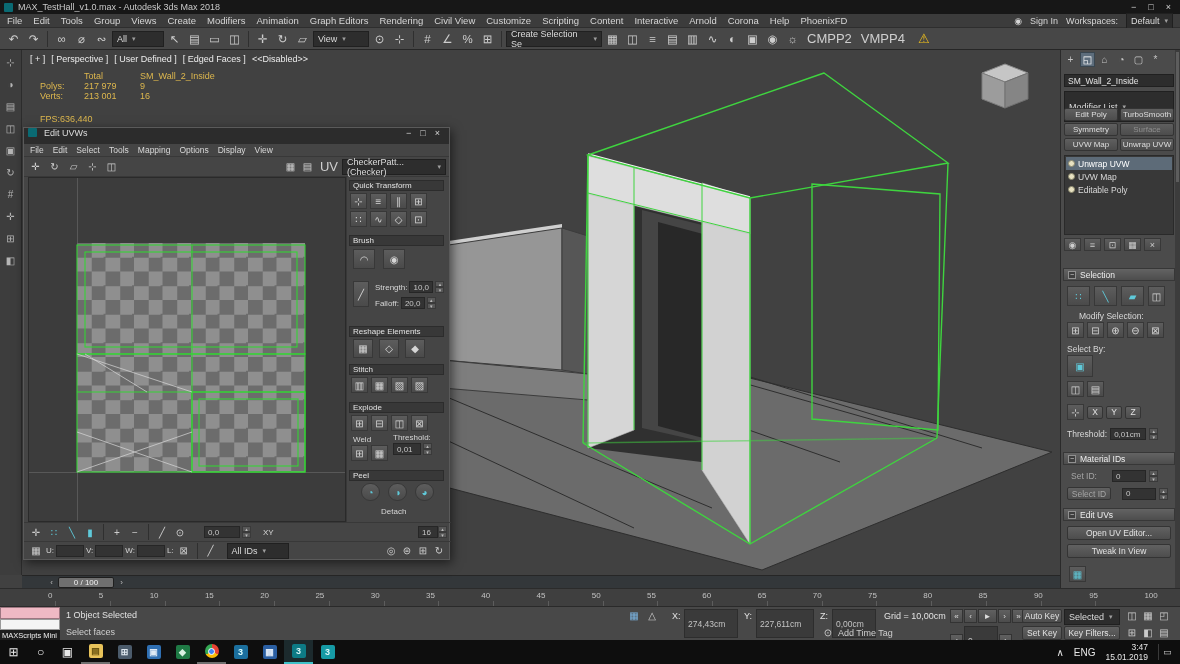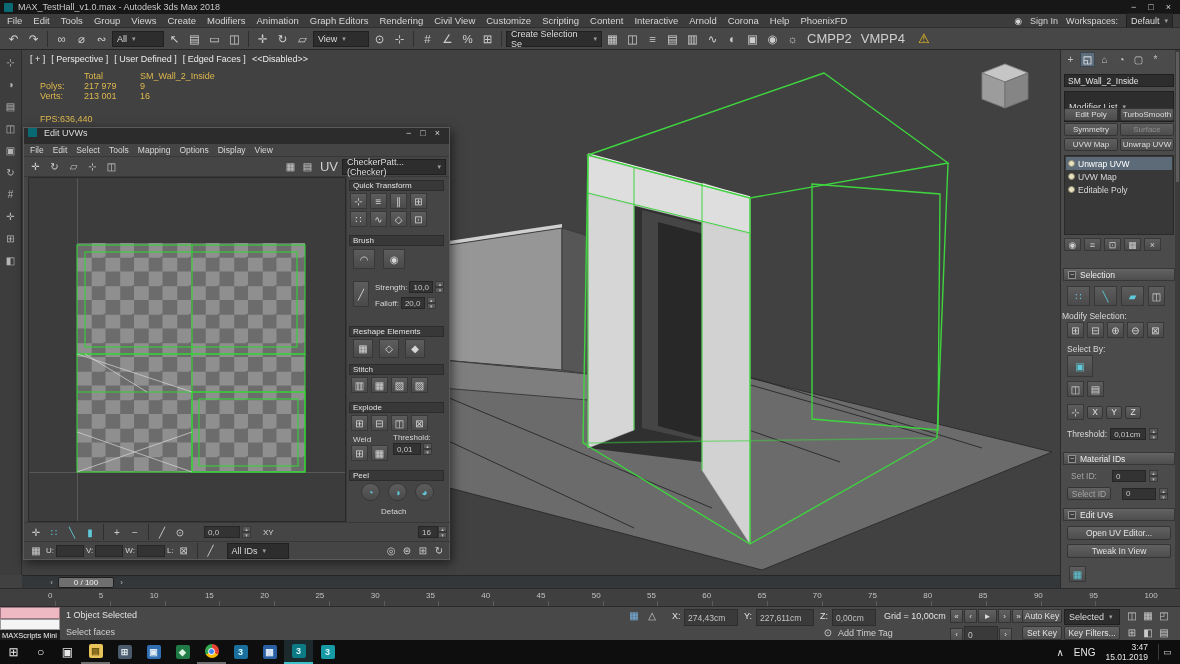--- a/index.html
+++ b/index.html
@@ -79,21 +79,21 @@
 .tl-slider{position:absolute;left:36px;top:1px;width:56px;height:11px;background:#6f6f6f;border:1px solid #1f1f1f;border-radius:2px;color:#f0f0f0;font-size:8px;display:flex;align-items:center;justify-content:center}
 .tl-arrow{position:absolute;top:1px;width:11px;height:11px;display:flex;align-items:center;justify-content:center;color:#bbb;font-size:8px}
 .ruler{position:absolute;left:0;top:588px;width:1180px;height:18px;background:#3f3f3f;border-top:1px solid #2b2b2b}
 .ruler-ticks{position:absolute;left:55px;top:12px;width:1095px;height:6px;background-image:repeating-linear-gradient(90deg,#5d5d5d 0 1px,transparent 1px 54.75px)}
 .ruler-nums{position:absolute;left:48px;top:2px;width:1110px;display:flex;justify-content:space-between;font-size:8px;color:#c2c2c2}
 .statusbar{position:absolute;left:0;top:606px;width:1180px;height:34px;background:#484848;border-top:1px solid #2a2a2a}
 .mxs-pink{position:absolute;left:0;top:0;width:60px;height:12px;background:#efb9c4;border:1px solid #9c7680}
 .mxs-white{position:absolute;left:0;top:12px;width:60px;height:11px;background:#f4f4f4;border:1px solid #9a9a9a}
 .mxs-label{position:absolute;left:0;top:23px;width:60px;height:11px;background:#1d1d1d;color:#eee;font-size:7.5px;display:flex;align-items:center;padding:0 2px;white-space:nowrap;overflow:hidden}
 .st-text{position:absolute;font-size:9px;color:#e2e2e2}
-.st-box{position:absolute;height:17px;background:#3a3a3a;border:1px solid #2d2d2d;color:#c3c3c3;font-size:8.5px;display:flex;align-items:center;padding:0 3px}
+.st-box{position:absolute;height:29px;background:#3a3a3a;border:1px solid #2d2d2d;color:#c3c3c3;font-size:8.5px;display:flex;align-items:center;padding:0 3px}
 .pbtn{width:13px;height:14px;background:linear-gradient(#606060,#4c4c4c);border:1px solid #333;color:#ddd;display:inline-flex;align-items:center;justify-content:center;font-size:8px}
 .pbtn.big{width:19px}
 .sbtn{position:absolute;height:14px;background:linear-gradient(#616161,#4d4d4d);border:1px solid #333;border-radius:2px;color:#e3e3e3;font-size:8.5px;display:flex;align-items:center;justify-content:center}
 .sicon{position:absolute;width:16px;height:14px;display:flex;align-items:center;justify-content:center;font-size:10px;color:#cbcbcb}
 
 .taskbar{position:absolute;left:0;top:640px;width:1180px;height:24px;background:#0e0e0e;display:flex;align-items:center}
 .tb-sys{width:27px;height:24px;display:flex;align-items:center;justify-content:center;color:#e8e8e8;font-size:12px}
 .app{width:29px;height:24px;display:flex;align-items:center;justify-content:center;font-size:10px;color:#fff}
 .app.run{border-bottom:2px solid #6f6f6f}
 .app.active{background:#1c2a2d;border-bottom:2px solid #3fc1c9}
@@ -300,21 +300,21 @@
   <div class="roll-h" style="top:218px">
     <span class="min">−</span>
     <span>Selection</span>
   </div>
   <div style="position:absolute;left:6px;top:236px;display:flex;gap:4px">
     <span class="ib teal" style="width:23px;height:20px">∷</span>
     <span class="ib teal" style="width:23px;height:20px">╲</span>
     <span class="ib teal" style="width:23px;height:20px">▰</span>
     <span class="ib" style="width:17px;height:20px">◫</span>
   </div>
-  <div class="cp-label" style="left:1px;top:261px">Modify Selection:</div>
+  <div class="cp-label" style="left:18px;top:261px">Modify Selection:</div>
   <div style="position:absolute;left:6px;top:272px;display:flex;gap:3px">
     <span class="ib">⊞</span>
     <span class="ib">⊟</span>
     <span class="ib">⊕</span>
     <span class="ib">⊖</span>
     <span class="ib">⊠</span>
   </div>
   <div class="cp-label" style="left:6px;top:294px">Select By:</div>
   <div style="position:absolute;left:6px;top:305px;display:flex;gap:4px;align-items:flex-start">
     <span class="ib teal" style="width:26px;height:22px">▣</span>

